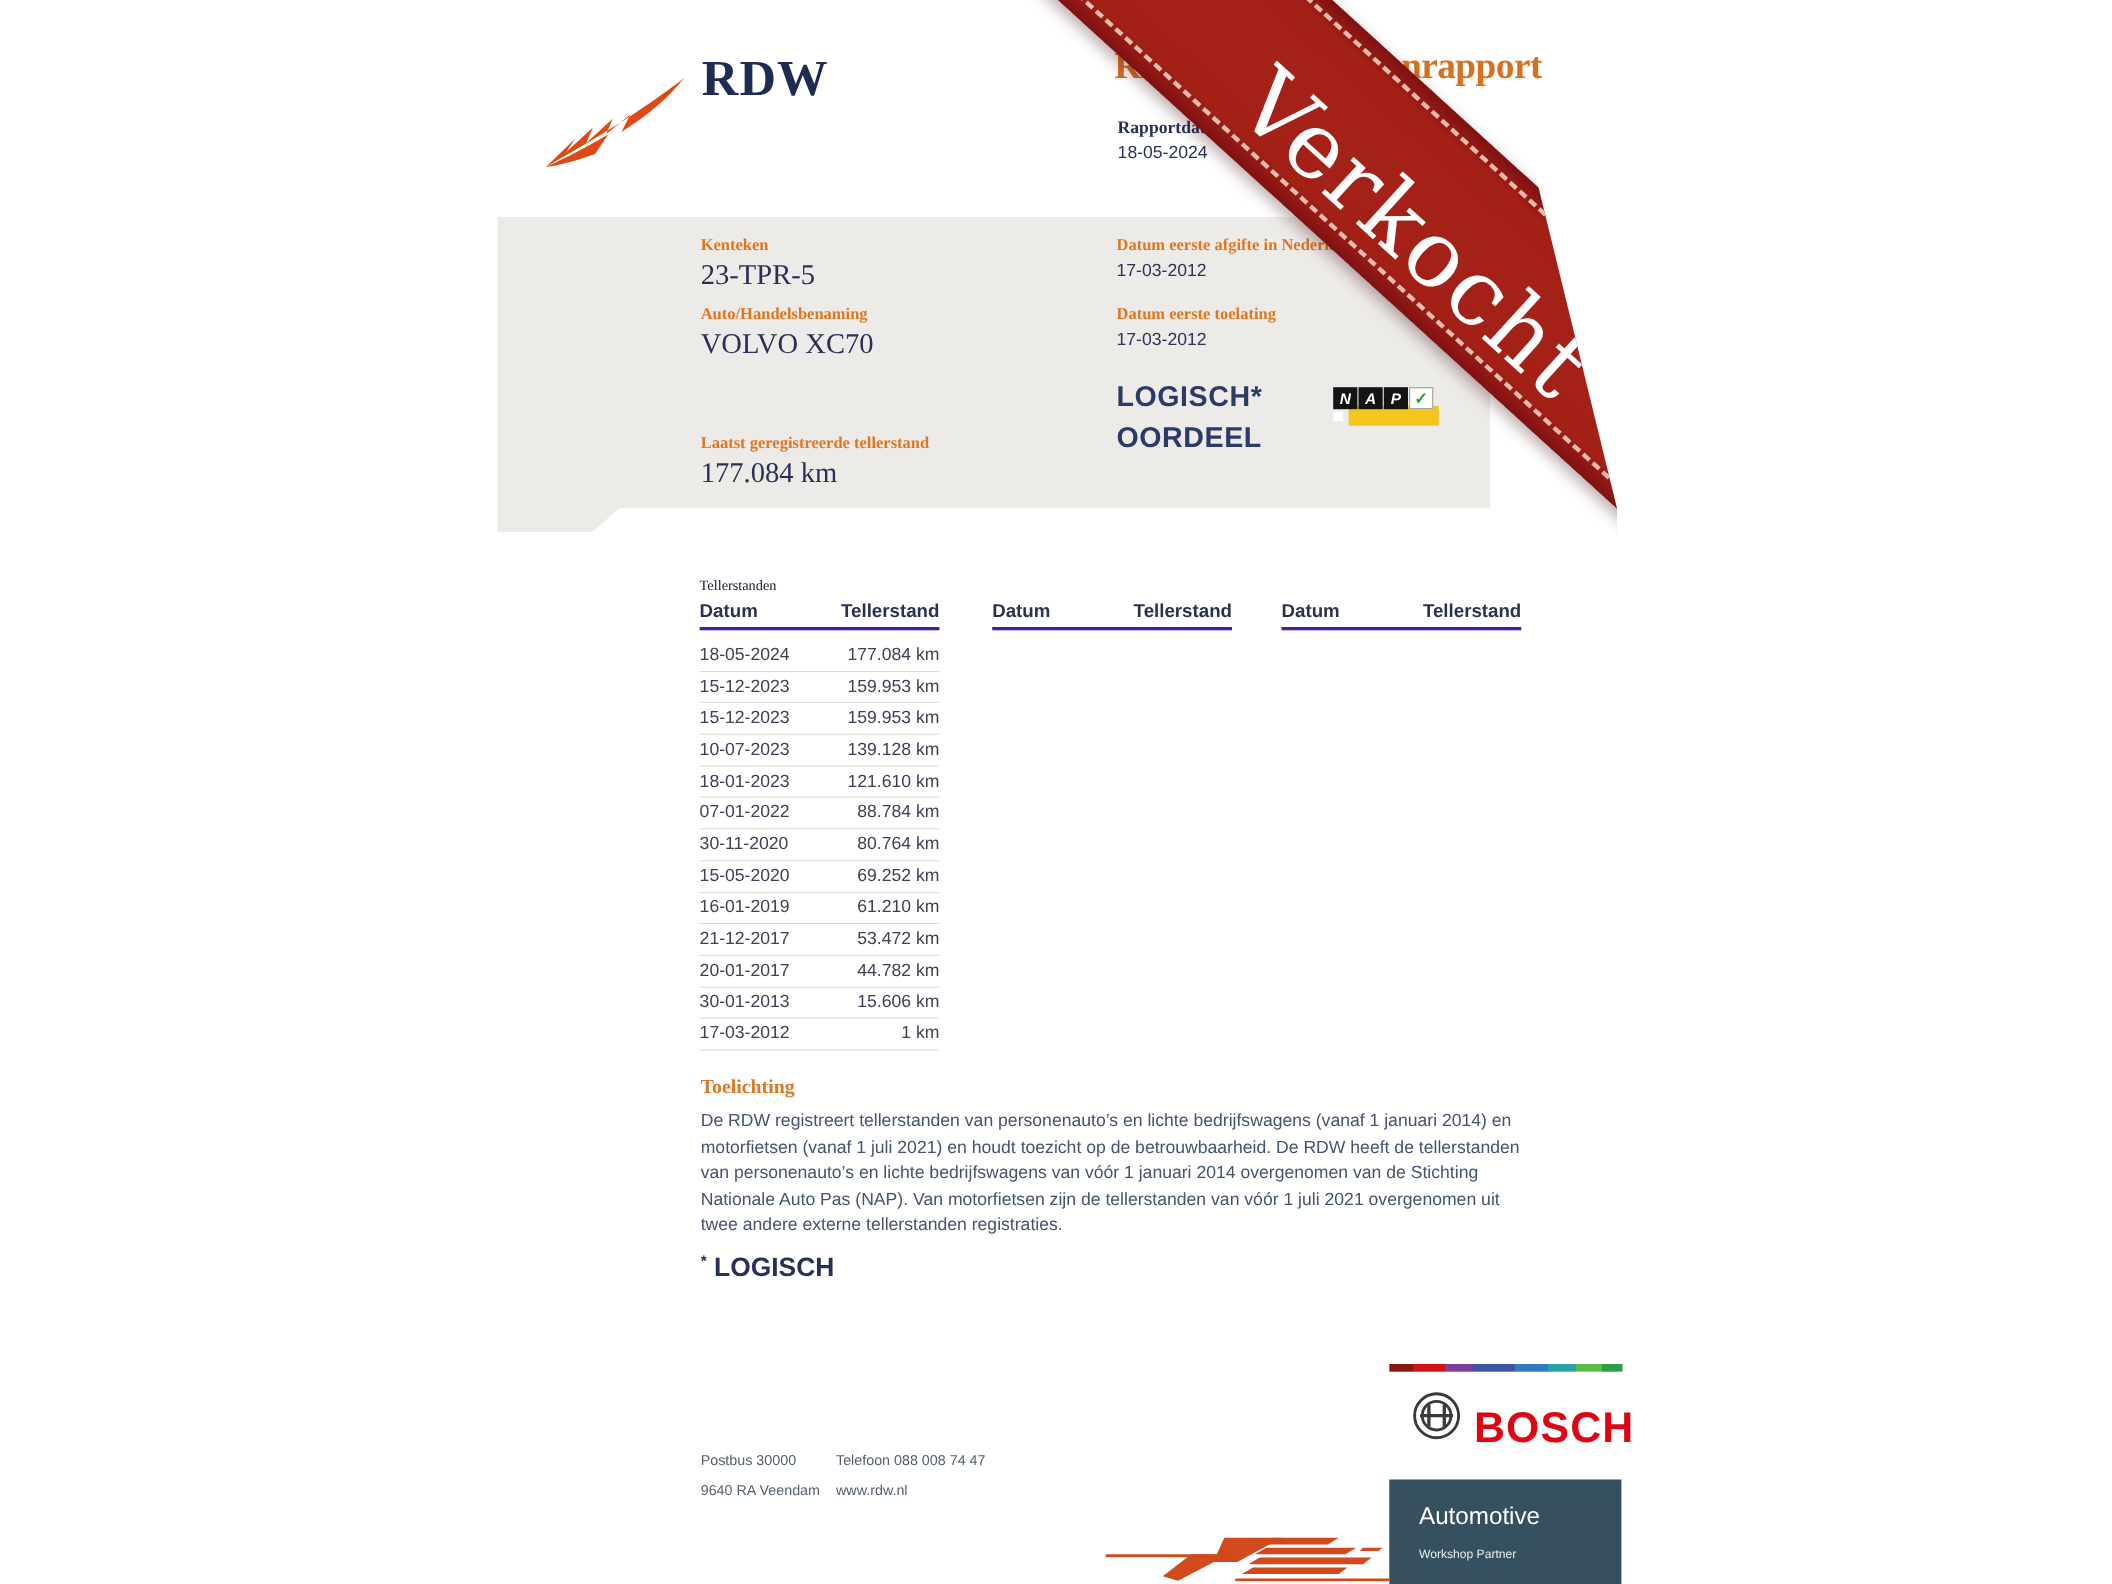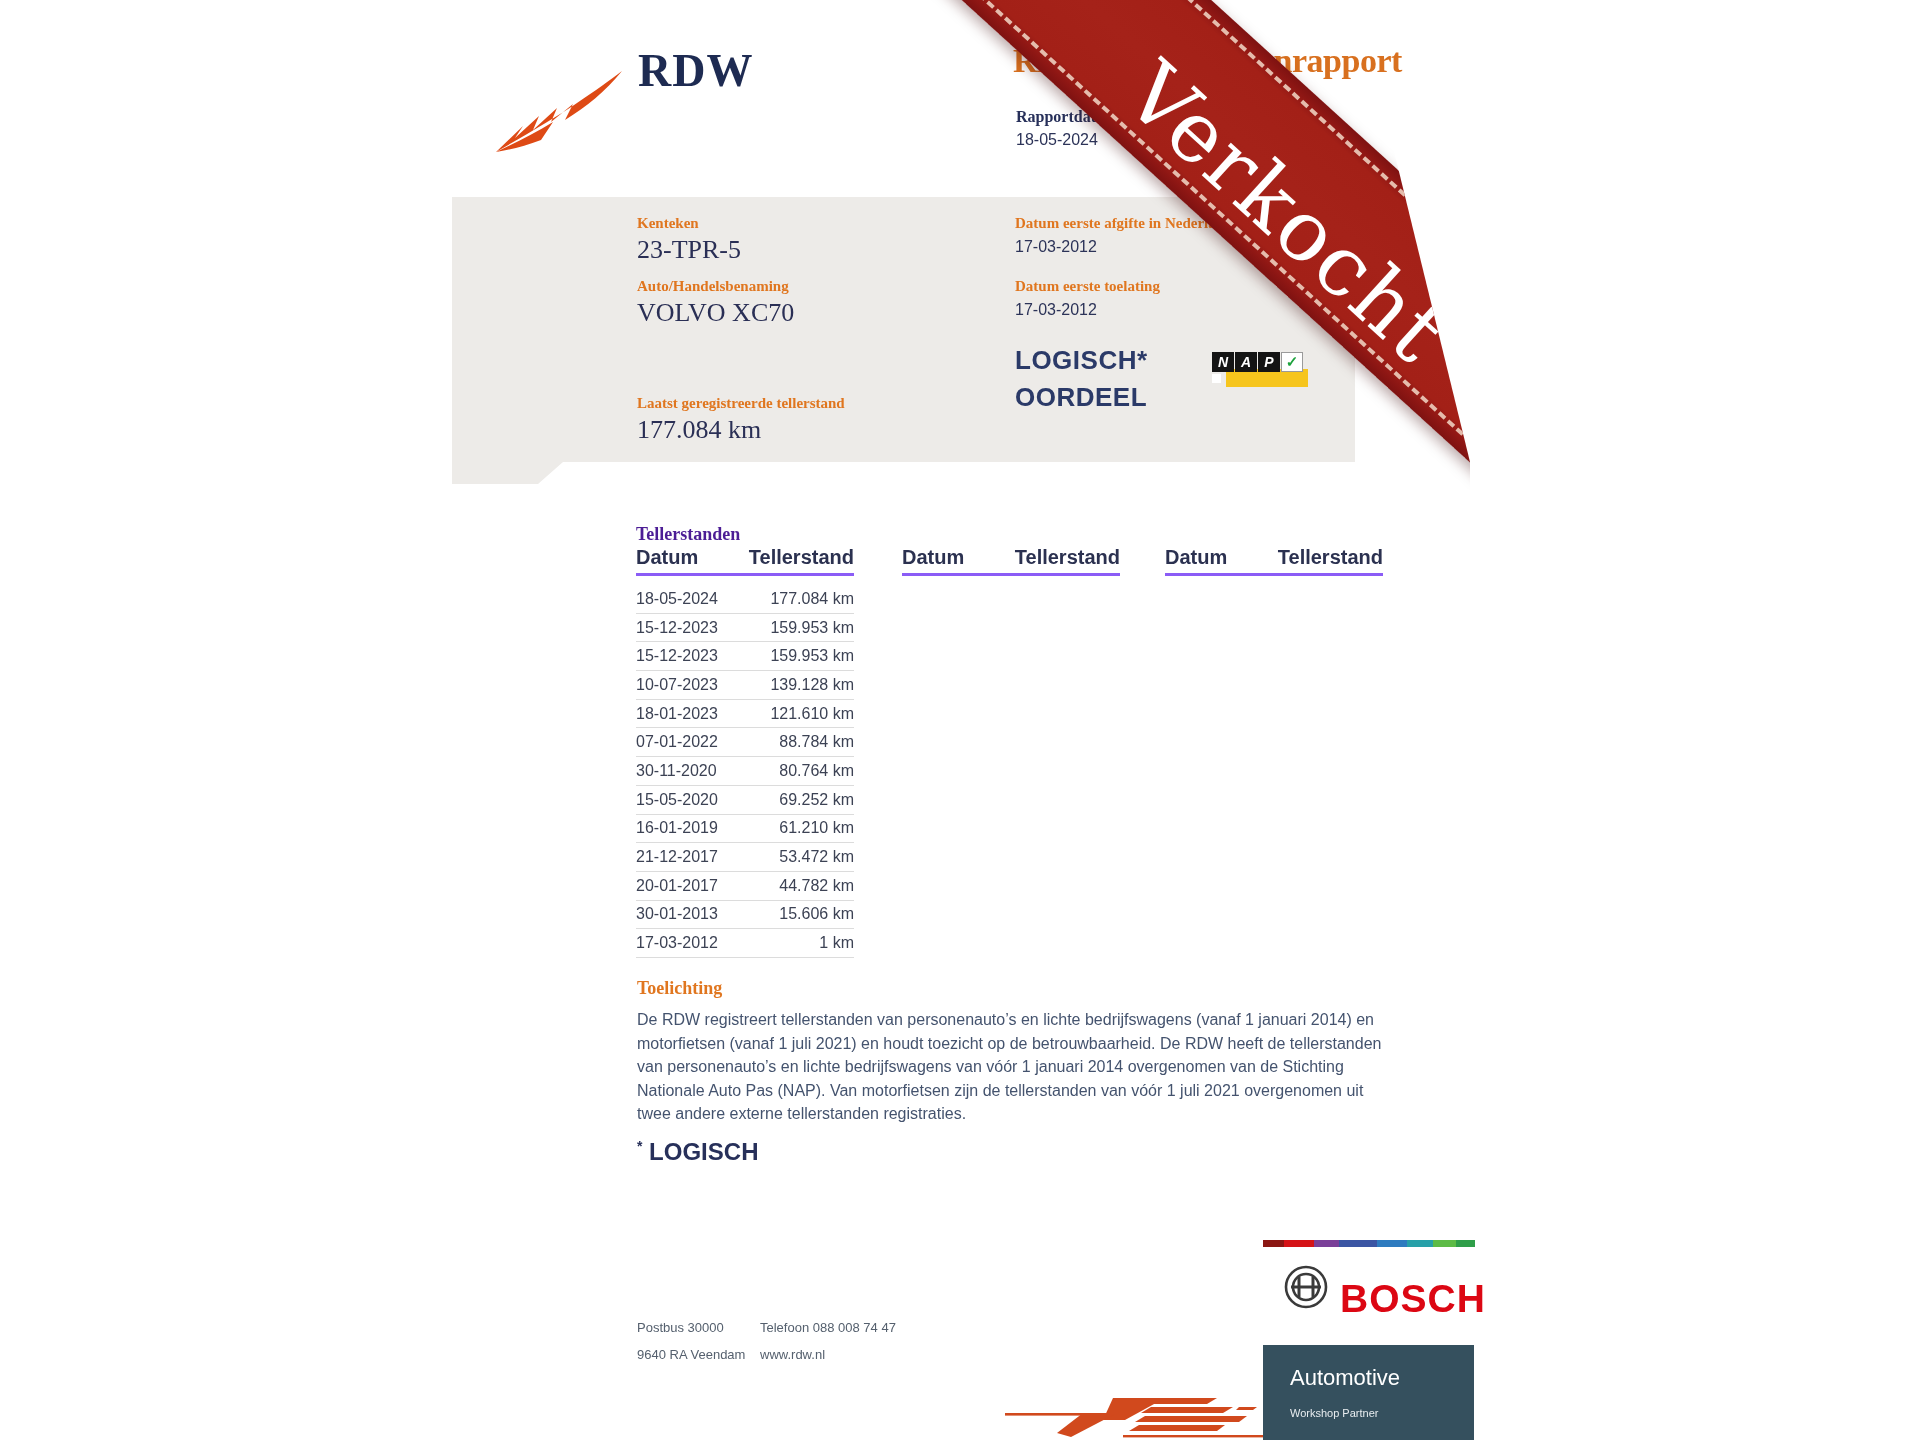--- a/index.html
+++ b/index.html
@@ -35,24 +35,24 @@
   #ribbon-band{position:absolute;left:842px;top:-336px;width:1600px;height:168px;
                transform:rotate(42.3deg);transform-origin:0 0;
                background:linear-gradient(to bottom,#7e1211 0%,#8f1714 6%,#a32017 13%,#a52219 50%,#a32017 87%,#8f1714 94%,#7e1211 100%);
                box-shadow:0 5px 14px rgba(60,10,10,.35);}
   .stitch{position:absolute;left:0;right:0;height:0;border-top:4px dashed #eccaba;opacity:.92;}
   .ribbon-text{position:absolute;left:500px;top:58px;font-family:"DejaVu Serif",serif;
                color:#ffffff;font-size:84px;letter-spacing:2px;white-space:nowrap;}
 
   
   .tbl{left:636px;top:524px;width:747px;height:420px;}
-  .tbl-title{font-family:"Liberation Serif",serif;font-weight:bold;color:#4c1d95;font-size:18px;}
+  .tbl-title{font-family:"Liberation Serif",serif;font-weight:normal;color:#0f172a;font-size:13px;}
   .tcol{position:absolute;top:22px;width:218px;}
-  .tcol-head{display:flex;justify-content:space-between;font-weight:bold;color:#2b3150;font-size:20px;
-             padding-bottom:4px;border-bottom:3px solid #8b5cf6;}
+  .tcol-head{display:flex;justify-content:space-between;font-weight:bold;color:#2b3150;font-size:17px;
+             padding-bottom:4px;border-bottom:3px solid #4c1d95;}
   .trows{margin-top:9px;}
   .trow{height:27.7px;display:flex;justify-content:space-between;align-items:center;
         border-bottom:1px solid #dcdcdc;font-size:16px;color:#3c4254;}
 
   
   .toe-head{font-family:"Liberation Serif",serif;font-weight:bold;color:#e0761f;font-size:18px;}
   .toe-body{width:760px;color:#44536e;font-size:16px;line-height:23.5px;white-space:pre-line;}
   .log-head{font-weight:bold;color:#27305a;font-size:24px;}
   .log-head sup{font-size:14px;}
   .log-orange{width:780px;color:#dc7038;font-size:16px;line-height:27px;white-space:pre-line;}

